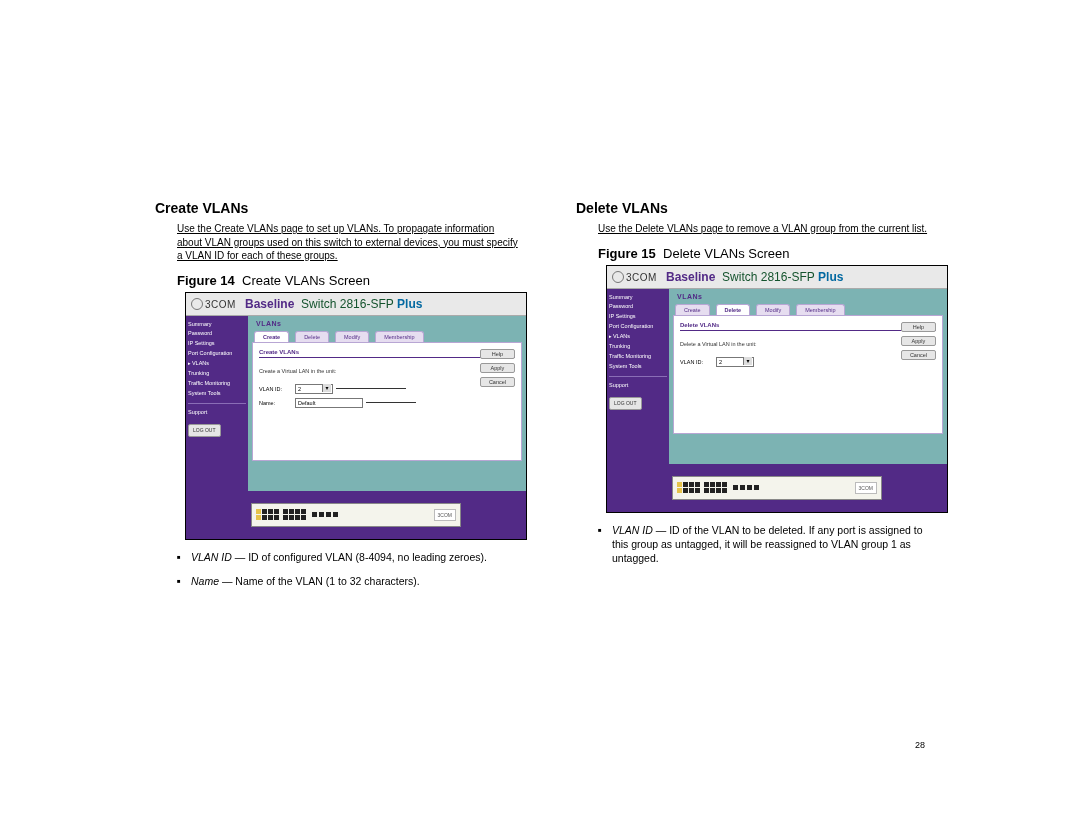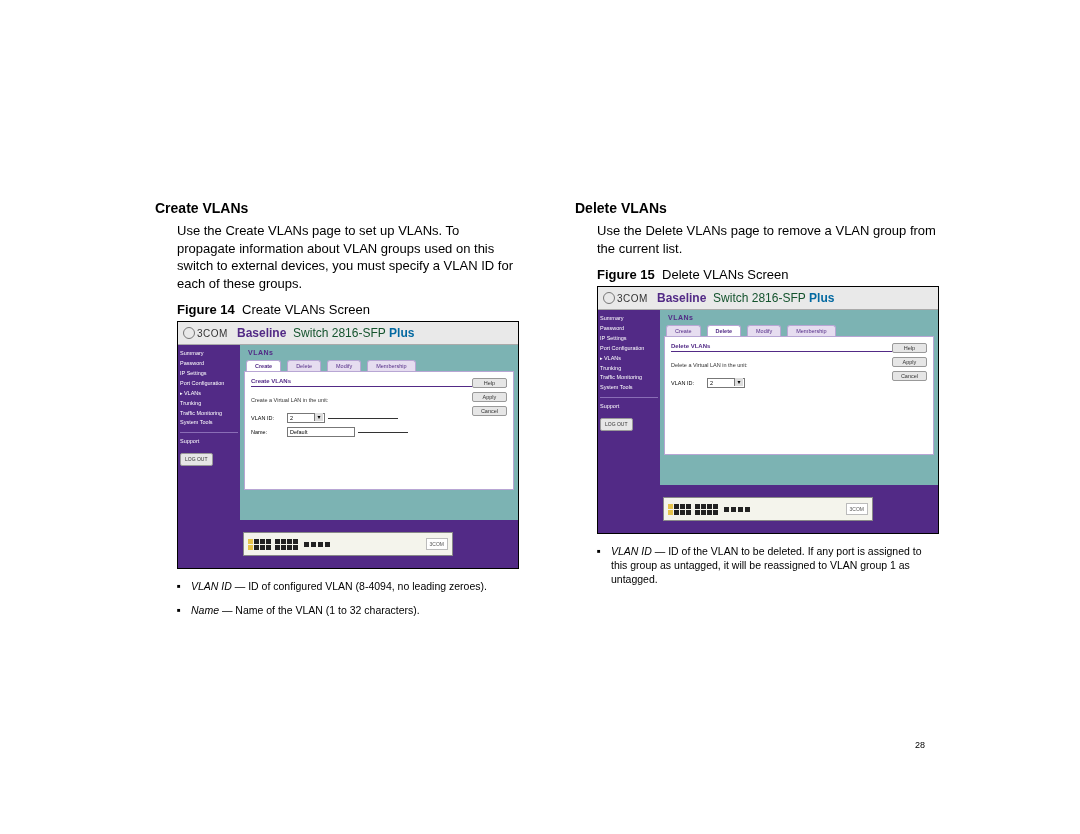--- a/index.html
+++ b/index.html
@@ -26,32 +26,33 @@
   .col {
     flex: 1;
     width: 365px;
   }
   h2 {
     font-size: 14px;
     font-weight: bold;
     margin: 0 0 6px 0;
   }
   .intro {
-    font-size: 13px;
+    font-size: 10px;
     line-height: 1.35;
     margin: 0 0 10px 22px;
+    text-decoration: underline;
   }
   .figcap {
     font-size: 13px;
     margin: 2px 0 4px 22px;
   }
   .figcap b { font-weight: bold; }
   .screenshot {
     border: 1px solid #000;
-    margin-left: 22px;
+    margin-left: 30px;
     width: 340px;
     font-size: 8px;
     background: #fff;
   }
   .ss-header {
     display: flex;
     align-items: center;
     height: 22px;
     background: #e9e9e9;
     border-bottom: 1px solid #aaa;

